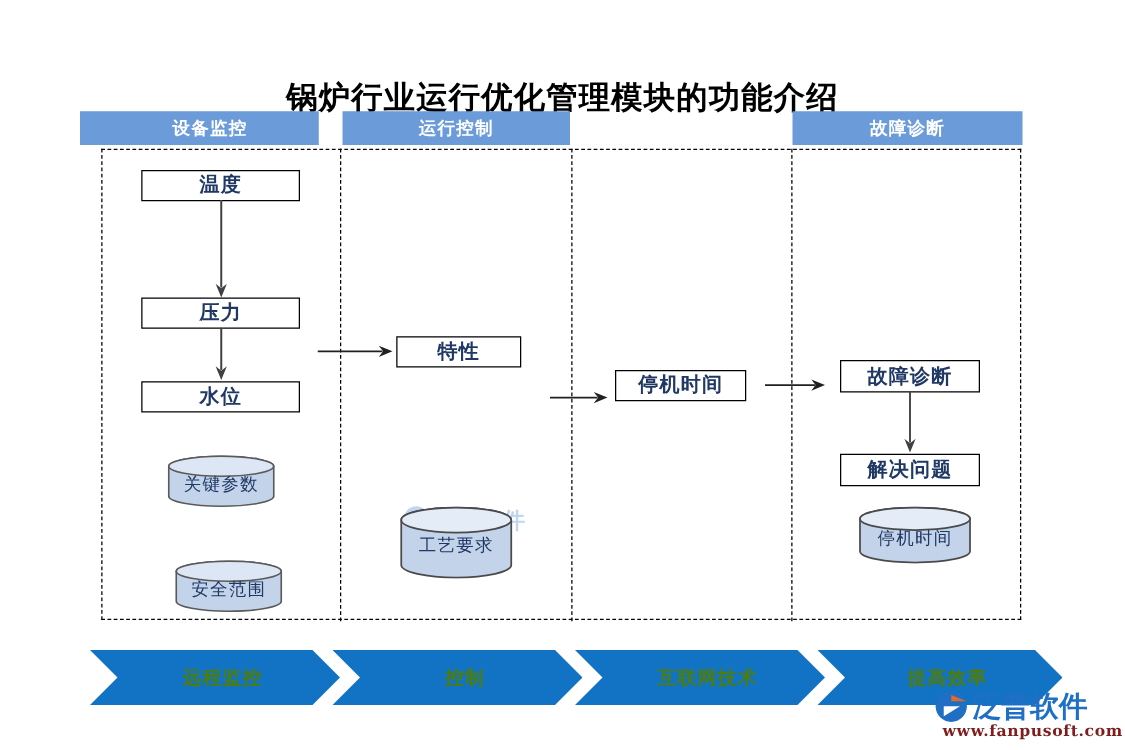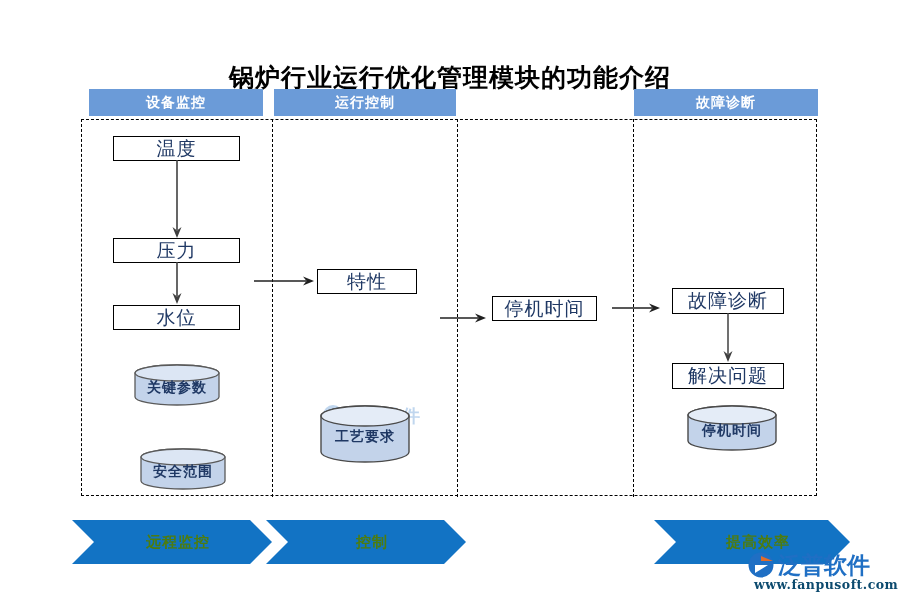--- a/index.html
+++ b/index.html
@@ -42,33 +42,33 @@
     position:absolute;top:119px;height:378px;
     width:0;border-left:1.5px dashed #000000;
   }
 
   
   .pbox{
     position:absolute;
     background:#ffffff;
     border:1px solid #000000;
     color:#1f3864;
-    font-weight:normal;font-size:19px;
+    font-weight:bold;font-size:16px;
     display:flex;align-items:center;justify-content:center;
     box-sizing:border-box;
     letter-spacing:1px;
   }
 
   
   .cyl{position:absolute;}
   .cyl svg{display:block;}
   .cyl .cyl-label{
     position:absolute;left:0;top:0;width:100%;height:100%;
     display:flex;align-items:center;justify-content:center;
-    color:#1f3864;font-weight:bold;font-size:14px;
+    color:#1f3864;font-weight:normal;font-size:14px;
     letter-spacing:1px;
     padding-top:6px;box-sizing:border-box;
     pointer-events:none;
   }
 
   
   .conn{position:absolute;}
 
   
   .chev{
@@ -91,21 +91,21 @@
   }
   .logo-mark{position:absolute;left:0;top:2px;}
   .logo-cn{
     position:absolute;left:30px;top:0px;
     font-size:23px;font-weight:bold;color:#1f6fc4;
     font-family:"DejaVu Sans","Liberation Sans",sans-serif;
     letter-spacing:0px;
   }
   .logo-url{
     position:absolute;left:6px;top:27px;
-    font-size:12.5px;font-weight:bold;color:#0c4a6e;
+    font-size:12.5px;font-weight:bold;color:#7f1d1d;
     font-family:"DejaVu Serif","Liberation Serif",serif;
     letter-spacing:0.5px;
   }
   .wm-center{
     position:absolute;left:322px;top:404px;
     width:120px;height:30px;
     opacity:0.28;
     pointer-events:none;
   }
   .wm-center .wm-cn{
@@ -113,21 +113,21 @@
     font-size:18px;font-weight:bold;color:#1f6fc4;
   }
 </style>
 </head>
 <body>
 
 <div id="stage">
 
   <div class="title">锅炉行业运行优化管理模块的功能介绍</div>
 
-  <div class="hdr" style="left:89px;width:174px;">设备监控</div>
+  <div class="hdr" style="left:64px;width:174px;padding-left:17px;">设备监控</div>
   <div class="hdr" style="left:274px;width:182px;">运行控制</div>
   <div class="hdr" style="left:634px;width:184px;">故障诊断</div>
 
   <div class="lane-box"></div>
   <div class="lane-div" style="left:272px;"></div>
   <div class="lane-div" style="left:457px;"></div>
   <div class="lane-div" style="left:633px;"></div>
 
   <div class="wm-center">
     <svg width="26" height="22" viewBox="0 0 26 22">
@@ -221,20 +221,26 @@
     <span class="chev-label">远程监控</span>
   </div>
 
   <div class="chev" style="left:266px;width:200px;">
     <svg class="chev-bg" viewBox="0 0 200 44" preserveAspectRatio="none">
       <path d="M0,0 L178,0 L200,22 L178,44 L0,44 L22,22 Z" fill="#1273c4"></path>
     </svg>
     <span class="chev-label">控制</span>
   </div>
 
+  <div class="chev" style="left:460px;width:200px;">
+    <svg class="chev-bg" viewBox="0 0 200 44" preserveAspectRatio="none">
+      <path d="M0,0 L178,0 L200,22 L178,44 L0,44 L22,22 Z" fill="#1273c4"></path>
+    </svg>
+    <span class="chev-label">互联网技术</span>
+  </div>
 
   <div class="chev" style="left:654px;width:196px;">
     <svg class="chev-bg" viewBox="0 0 196 44" preserveAspectRatio="none">
       <path d="M0,0 L174,0 L196,22 L174,44 L0,44 L22,22 Z" fill="#1273c4"></path>
     </svg>
     <span class="chev-label">提高效率</span>
   </div>
 
   <div class="logo">
     <svg class="logo-mark" width="30" height="26" viewBox="0 0 30 26">

